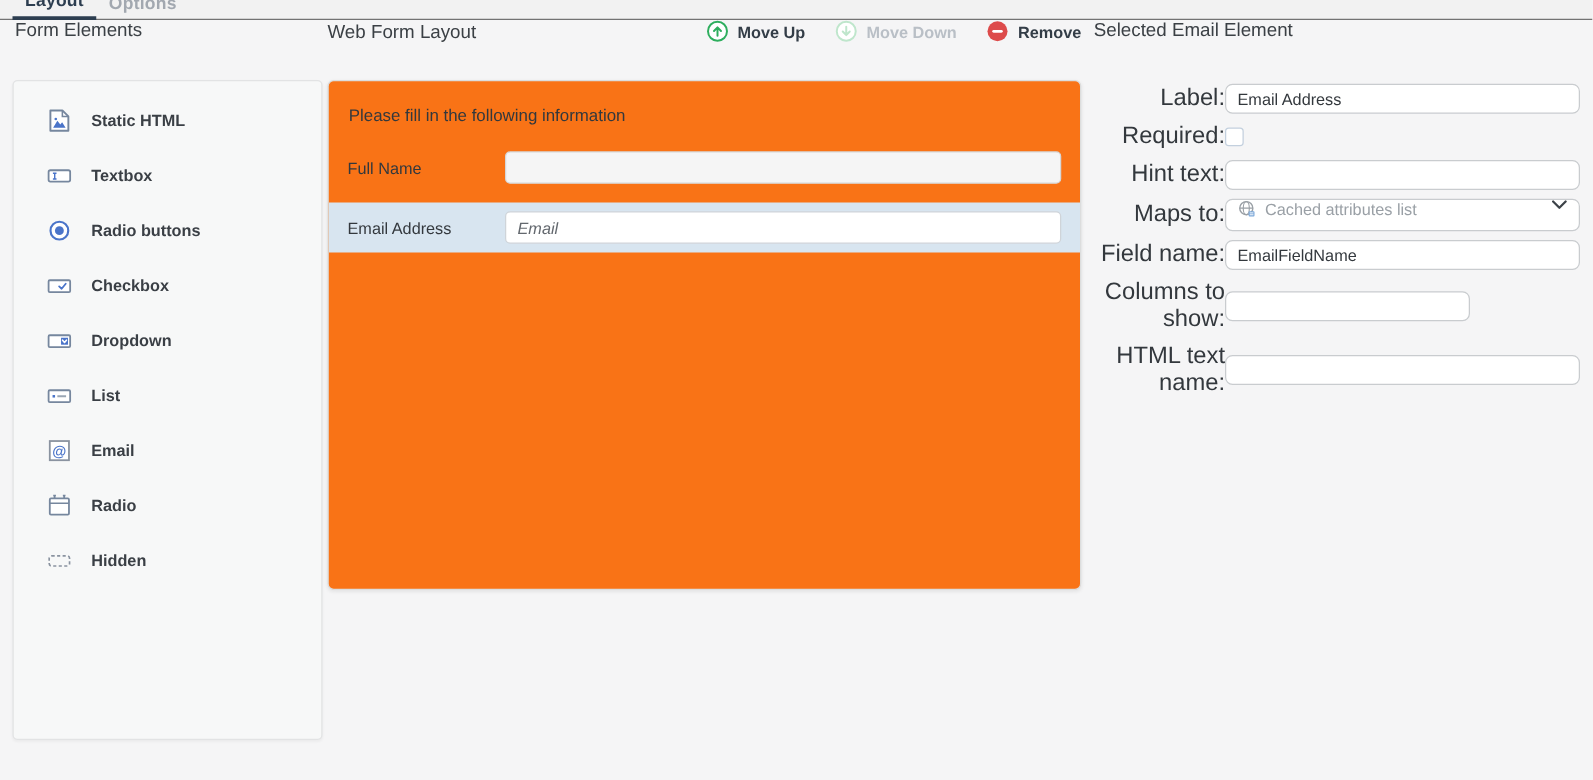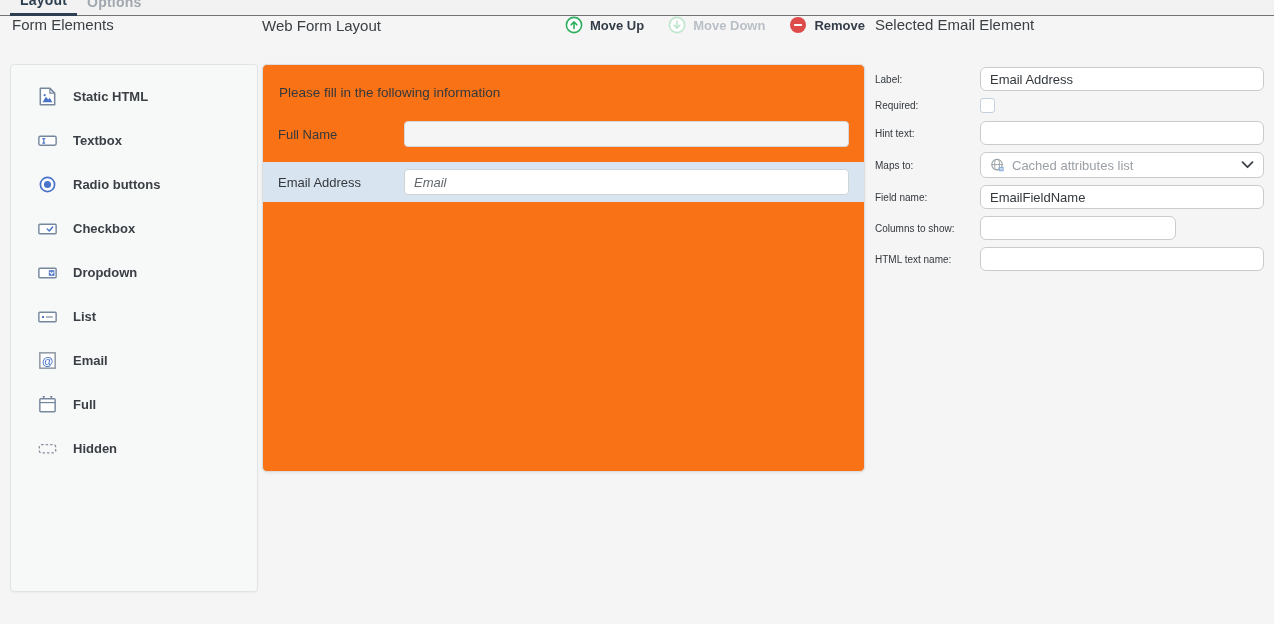--- a/index.html
+++ b/index.html
@@ -76,34 +76,34 @@
     background:#f5f5f5; font-family:"Liberation Sans",sans-serif; font-size:13px;
     padding:0 9px; color:#33383d; outline:none;
   }
   .form-row.selected .frow-input { background:#ffffff; border-color:#cfd4d9; }
   .frow-input::placeholder { font-style:italic; color:#63686e; opacity:1; }
 
   
   .props { padding-top:3px; }
   .prop-row { display:flex; align-items:center; margin-bottom:7px; }
   .prop-row.gap-big { margin-bottom:8px; }
-  .prop-label { width:105px; flex-shrink:0; font-size:10px; color:#33383d; }
+  .prop-label { width:105px; flex-shrink:0; font-size:19px; color:#33383d;text-align:right; }
   .prop-input {
     flex:1; height:24px; border:1px solid #c9cccf; border-radius:6px; background:#fff;
     font-family:"Liberation Sans",sans-serif; font-size:13px; padding:0 9px;
     color:#33383d; outline:none;
   }
   .prop-input.short { flex:0 0 80px; }
   .checkbox {
     width:15px; height:15px; border:1px solid #c3d0de; border-radius:3px;
     background:#fff; cursor:pointer;
   }
   .selectbox {
     flex:1; height:26px; border:1px solid #c9cccf; border-radius:6px; background:#fff;
-    display:flex; align-items:center; padding:0 9px; cursor:pointer;
+    display:flex; align-items:flex-start; padding:0 9px; cursor:pointer;
   }
   .selectbox .sel-text { flex:1; font-size:13px; color:#9aa0a6; margin-left:7px;
     white-space:nowrap; overflow:hidden; }
   .selectbox .sel-globe { display:flex; }
   .selectbox .sel-chevron { display:flex; }
 </style>
 </head>
 <body>
 
 <div class="tabbar">
@@ -234,21 +234,21 @@
 
       <div class="pal-item">
         <span class="picon">
           <svg width="23" height="23" viewBox="0 0 24 24">
             <rect x="4" y="6" width="16" height="13.5" rx="1" fill="#ffffff" stroke="#76879e" stroke-width="1.5"></rect>
             <path d="M4 10 H20" stroke="#76879e" stroke-width="1.3"></path>
             <path d="M8 6 V3.6 M16 6 V3.6" stroke="#76879e" stroke-width="1.5"></path>
             <path d="M6.9 3.6 H9.1 M14.9 3.6 H17.1" stroke="#76879e" stroke-width="1.2"></path>
           </svg>
         </span>
-        <span class="plabel">Full</span>
+        <span class="plabel">Radio</span>
       </div>
 
       <div class="pal-item">
         <span class="picon">
           <svg width="23" height="23" viewBox="0 0 24 24">
             <rect x="3.5" y="8" width="17" height="8.5" rx="2" fill="none" stroke="#8a93a0" stroke-width="1.4" stroke-dasharray="2.6 2"></rect>
           </svg>
         </span>
         <span class="plabel">Hidden</span>
       </div>

